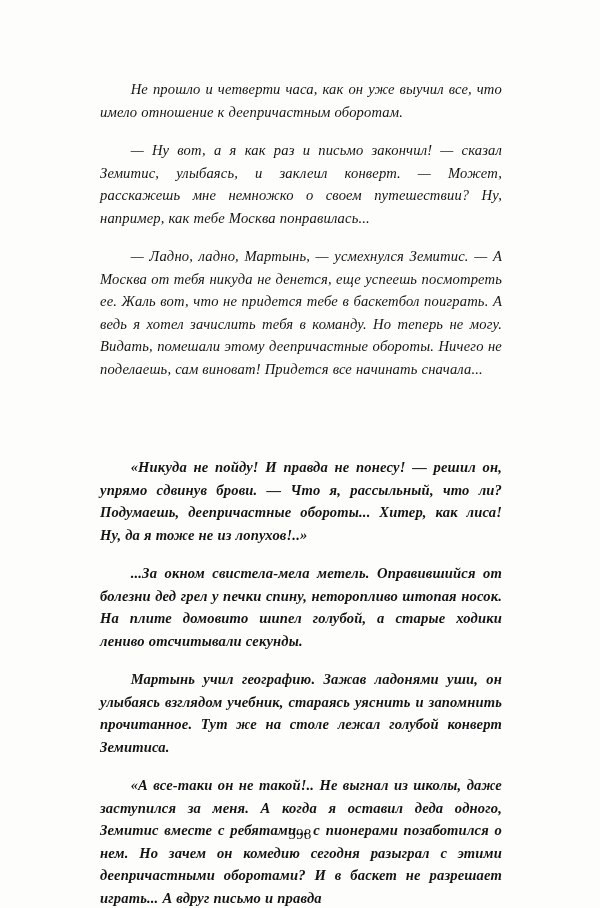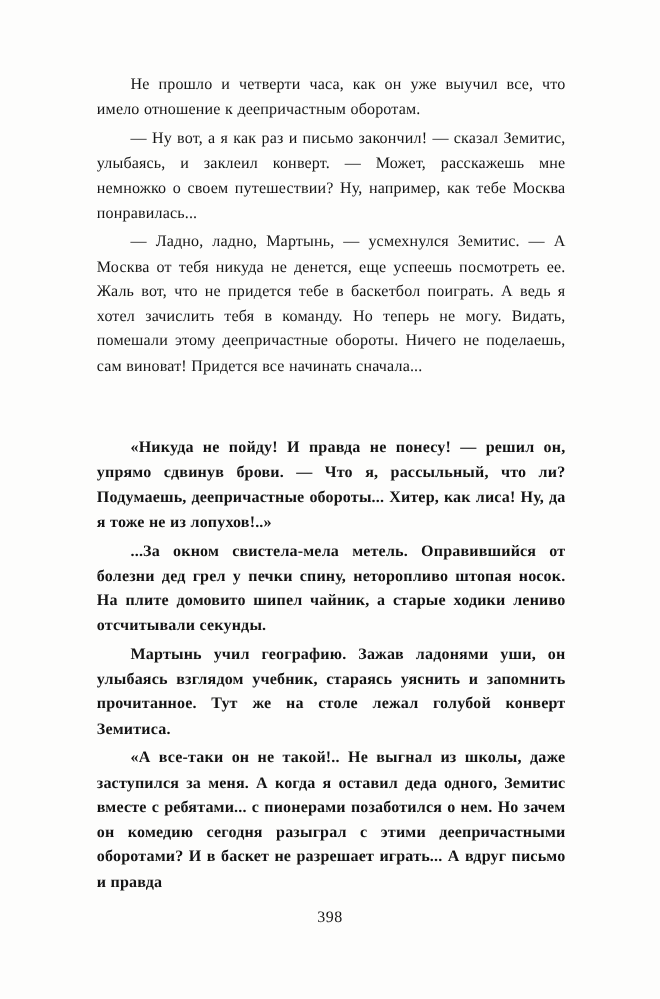--- a/index.html
+++ b/index.html
@@ -23,28 +23,29 @@
     background: #fdfdfc;
     overflow: hidden;
   }
   .text-block {
     position: absolute;
     left: 84px;
     width: 434px;
     top: 62px;
   }
   .para {
-    margin: 4px;
+    margin: 16px;
     text-indent: 2.1em;
     text-align: justify;
     font-size: 14.6px;
     line-height: 22.5px;
     letter-spacing: 0.15px;
     word-spacing: 0.2px;
     hyphens: manual;
+    font-style: italic;
   }
   .para.bold {
     font-weight: 700;
   }
   .gap-big {
     height: 44px;
   }
   .folio {
     position: absolute;
     left: 0;
@@ -61,20 +62,20 @@
 <div class="page">
 
   <div class="text-block">
     <p class="para">Не прошло и четверти часа, как он уже выучил все,  что имело отношение к деепричастным оборотам.</p>
     <p class="para">— Ну вот, а я как раз и письмо закончил! — сказал Земитис, улыбаясь, и заклеил конверт. — Может, расскажешь мне немножко о своем путешествии? Ну, например, как тебе Москва понравилась...</p>
     <p class="para">— Ладно, ладно, Мартынь, — усмехнулся Земитис. — А Москва от тебя никуда не денется, еще успеешь посмотреть ее. Жаль вот, что не придется тебе в баскетбол поиграть. А ведь я хотел зачислить тебя в команду. Но теперь не могу. Видать, помешали этому деепричастные обороты. Ничего не поделаешь, сам виноват! Придется все начинать сначала...</p>
 
     <div class="gap-big"></div>
 
     <p class="para bold">«Никуда не пойду! И правда не понесу! — решил он, упрямо сдвинув брови. — Что я, рассыльный, что ли? Подумаешь, деепричастные обороты... Хитер, как лиса! Ну, да я тоже не из лопухов!..»</p>
-    <p class="para bold">...За окном свистела-мела метель. Оправившийся от болезни дед грел у печки спину, неторопливо штопая носок. На плите домовито шипел чайник, а старые ходики лениво отсчитывали секунды.</p>
+    <p class="para bold">...За окном свистела-мела метель. Оправившийся от болезни дед грел у печки спину, неторопливо штопая носок. На плите домовито шипел голубой, а старые ходики лениво отсчитывали секунды.</p>
     <p class="para bold">Мартынь учил географию. Зажав ладонями уши, он улыбаясь взглядом учебник, стараясь уяснить и запомнить прочитанное. Тут же на столе лежал голубой конверт Земитиса.</p>
     <p class="para bold">«А все-таки он не такой!.. Не выгнал из школы, даже заступился за меня. А когда я оставил деда одного, Земитис вместе с ребятами... с пионерами позаботился о нем. Но зачем он комедию сегодня разыграл с этими деепричастными оборотами? И в баскет не разрешает играть... А вдруг письмо и правда</p>
   </div>
 
   <div class="folio">398</div>
 
 </div>
 
 </body></html>

